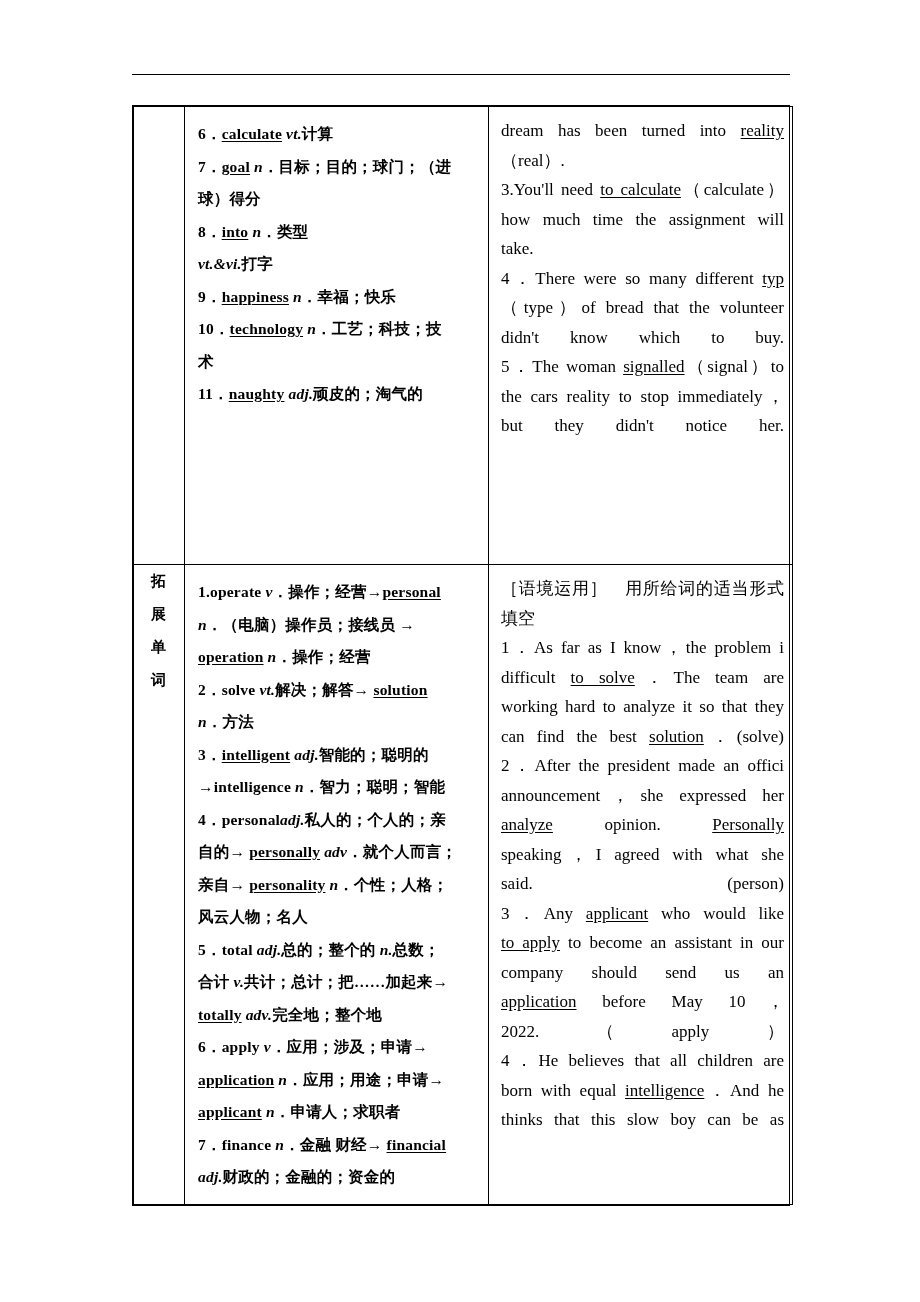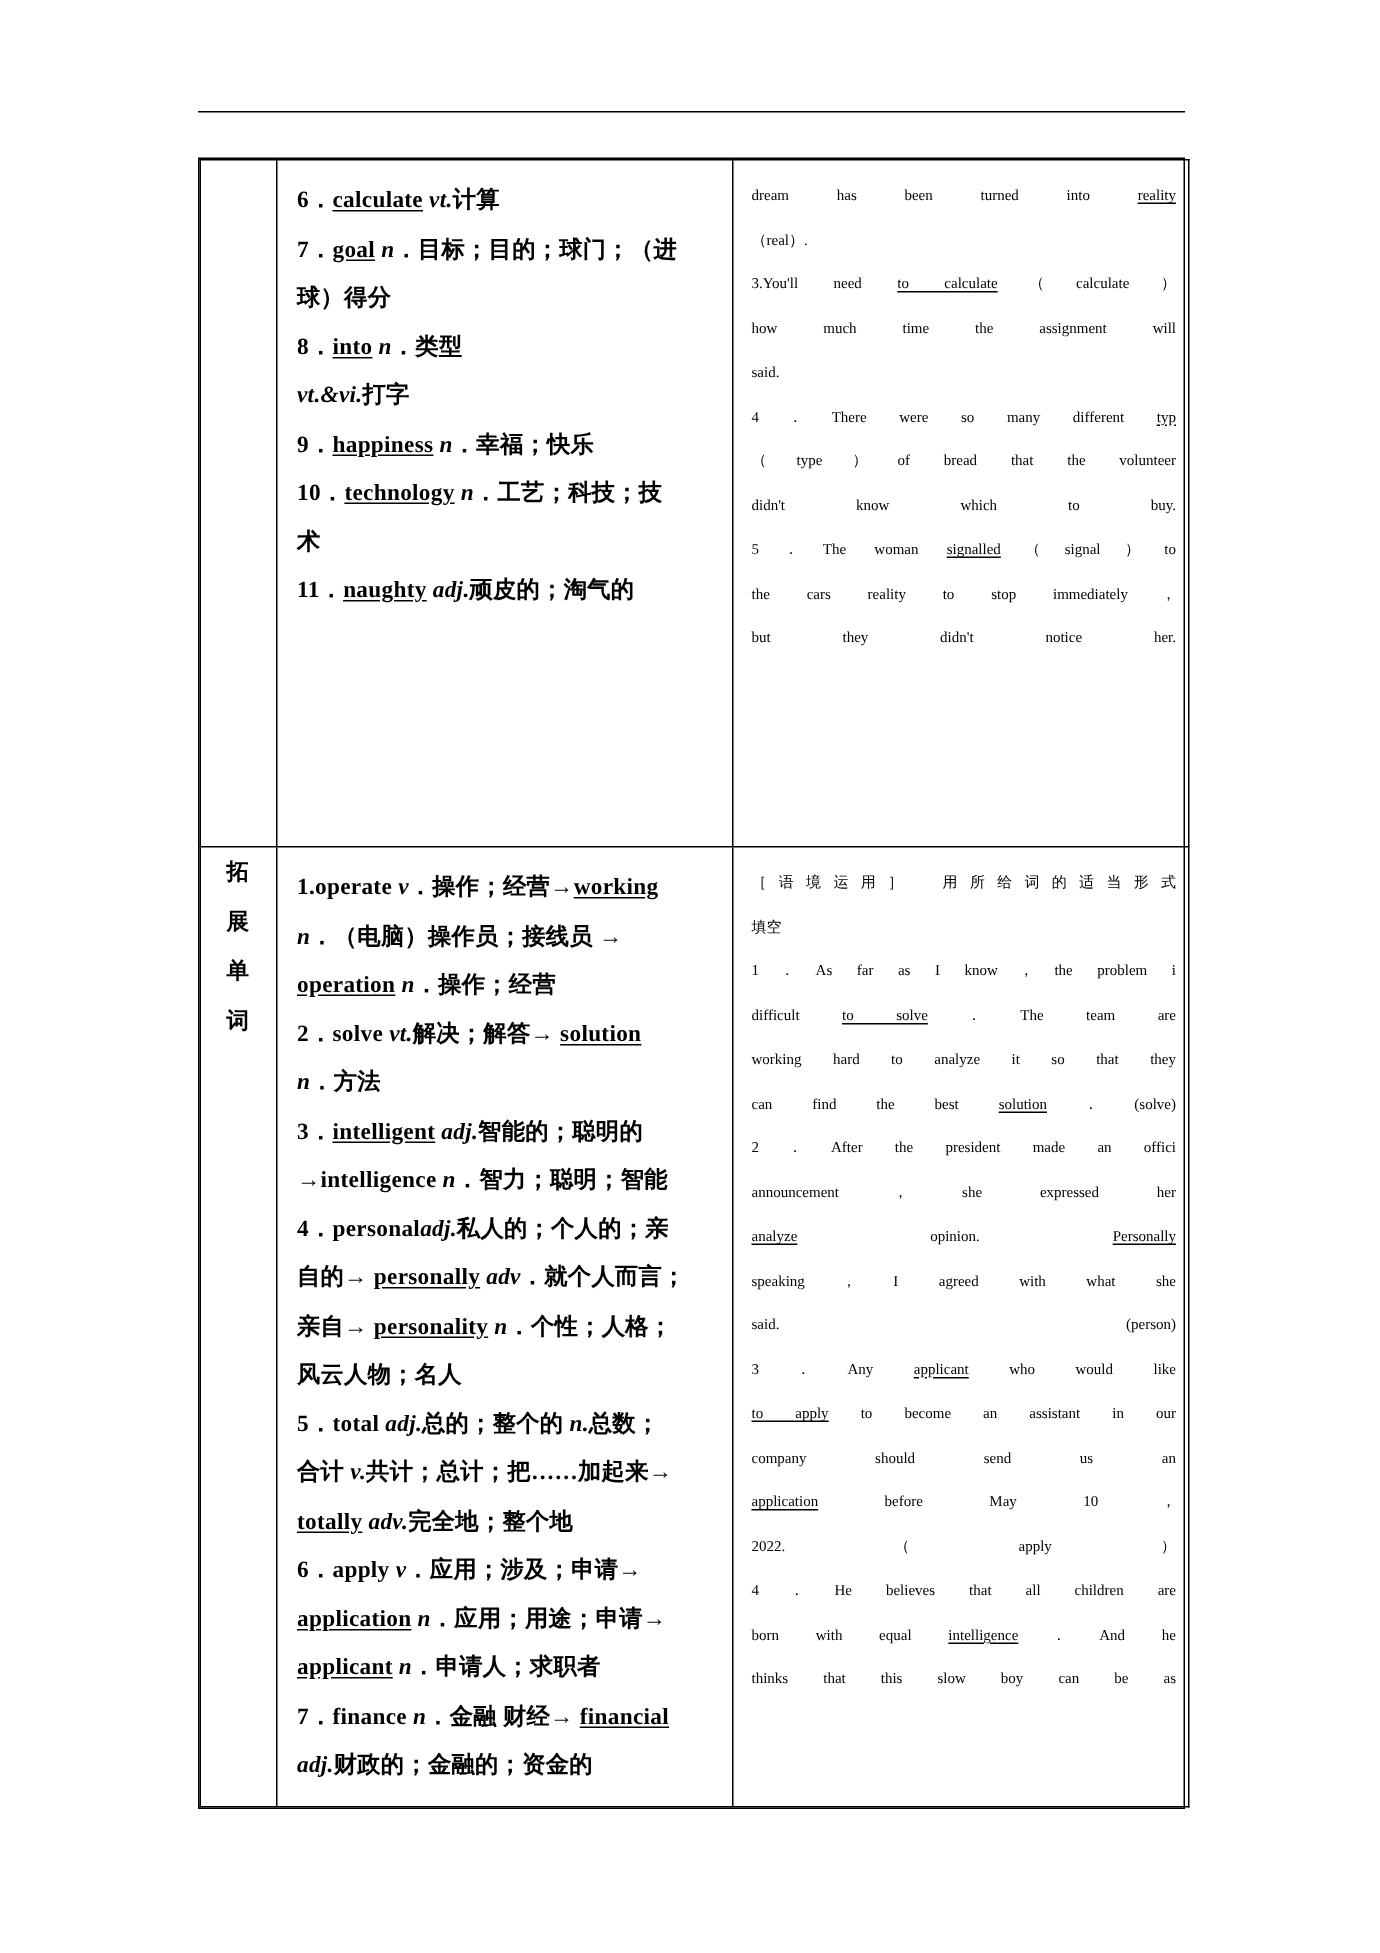--- a/index.html
+++ b/index.html
@@ -78,21 +78,21 @@
     font-style: italic;
   }
   .vlabel {
     font-family: "DejaVu Sans", sans-serif;
     font-size: 15px;
     font-weight: bold;
     line-height: 33px;
     letter-spacing: 1px;
   }
   .rblock {
-    font-size: 10px;
+    font-size: 17px;
     line-height: 29.5px;
   }
   .rblock p {
     margin: 0;
     text-align: justify;
     text-align-last: left;
   }
   .rblock p.j {
     text-align: justify;
     text-align-last: justify;
@@ -133,21 +133,21 @@
             <p class="line">术</p>
             <p class="line">11．<span class="u">naughty</span> <span class="it">adj.</span>顽皮的；淘气的</p>
           </div>
         </td>
         <td class="right-col">
           <div class="cellpad-r rblock clip" style="height:438px;">
             <p class="j">dream has been turned into <span class="u">reality</span></p>
             <p>（real）.</p>
             <p class="j">3.You'll need <span class="u">to calculate</span>（calculate）</p>
             <p class="j">how much time the assignment will</p>
-            <p>said.</p>
+            <p>take.</p>
             <p class="j">4．There were so many different <span class="u">typ</span></p>
             <p class="j">（type）of bread that the volunteer</p>
             <p class="j">didn't know which to buy.</p>
             <p class="j">5．The woman <span class="u">signalled</span>（signal）to</p>
             <p class="j">the cars reality to stop immediately，</p>
             <p class="j">but they didn't notice her.</p>
           </div>
         </td>
       </tr>
       <tr>
@@ -155,21 +155,21 @@
           <div class="vlabel">
 
             <div>拓</div>
             <div>展</div>
             <div>单</div>
             <div>词</div>
           </div>
         </td>
         <td class="mid-col">
           <div class="cellpad mblock clip" style="height:620px;">
-            <p class="line">1.operate <span class="it">v</span>．操作；经营→<span class="u">working</span></p>
+            <p class="line">1.operate <span class="it">v</span>．操作；经营→<span class="u">personal</span></p>
             <p class="line"><span class="it">n</span>．（电脑）操作员；接线员 →</p>
             <p class="line"><span class="u">operation</span> <span class="it">n</span>．操作；经营</p>
             <p class="line">2．solve <span class="it">vt.</span>解决；解答→ <span class="u">solution</span></p>
             <p class="line"><span class="it">n</span>．方法</p>
             <p class="line">3．<span class="u">intelligent</span> <span class="it">adj.</span>智能的；聪明的</p>
             <p class="line">→intelligence <span class="it">n</span>．智力；聪明；智能</p>
             <p class="line">4．personal<span class="it">adj.</span>私人的；个人的；亲</p>
             <p class="line">自的→ <span class="u">personally</span> <span class="it">adv</span>．就个人而言；</p>
             <p class="line">亲自→ <span class="u">personality</span> <span class="it">n</span>．个性；人格；</p>
             <p class="line">风云人物；名人</p>

